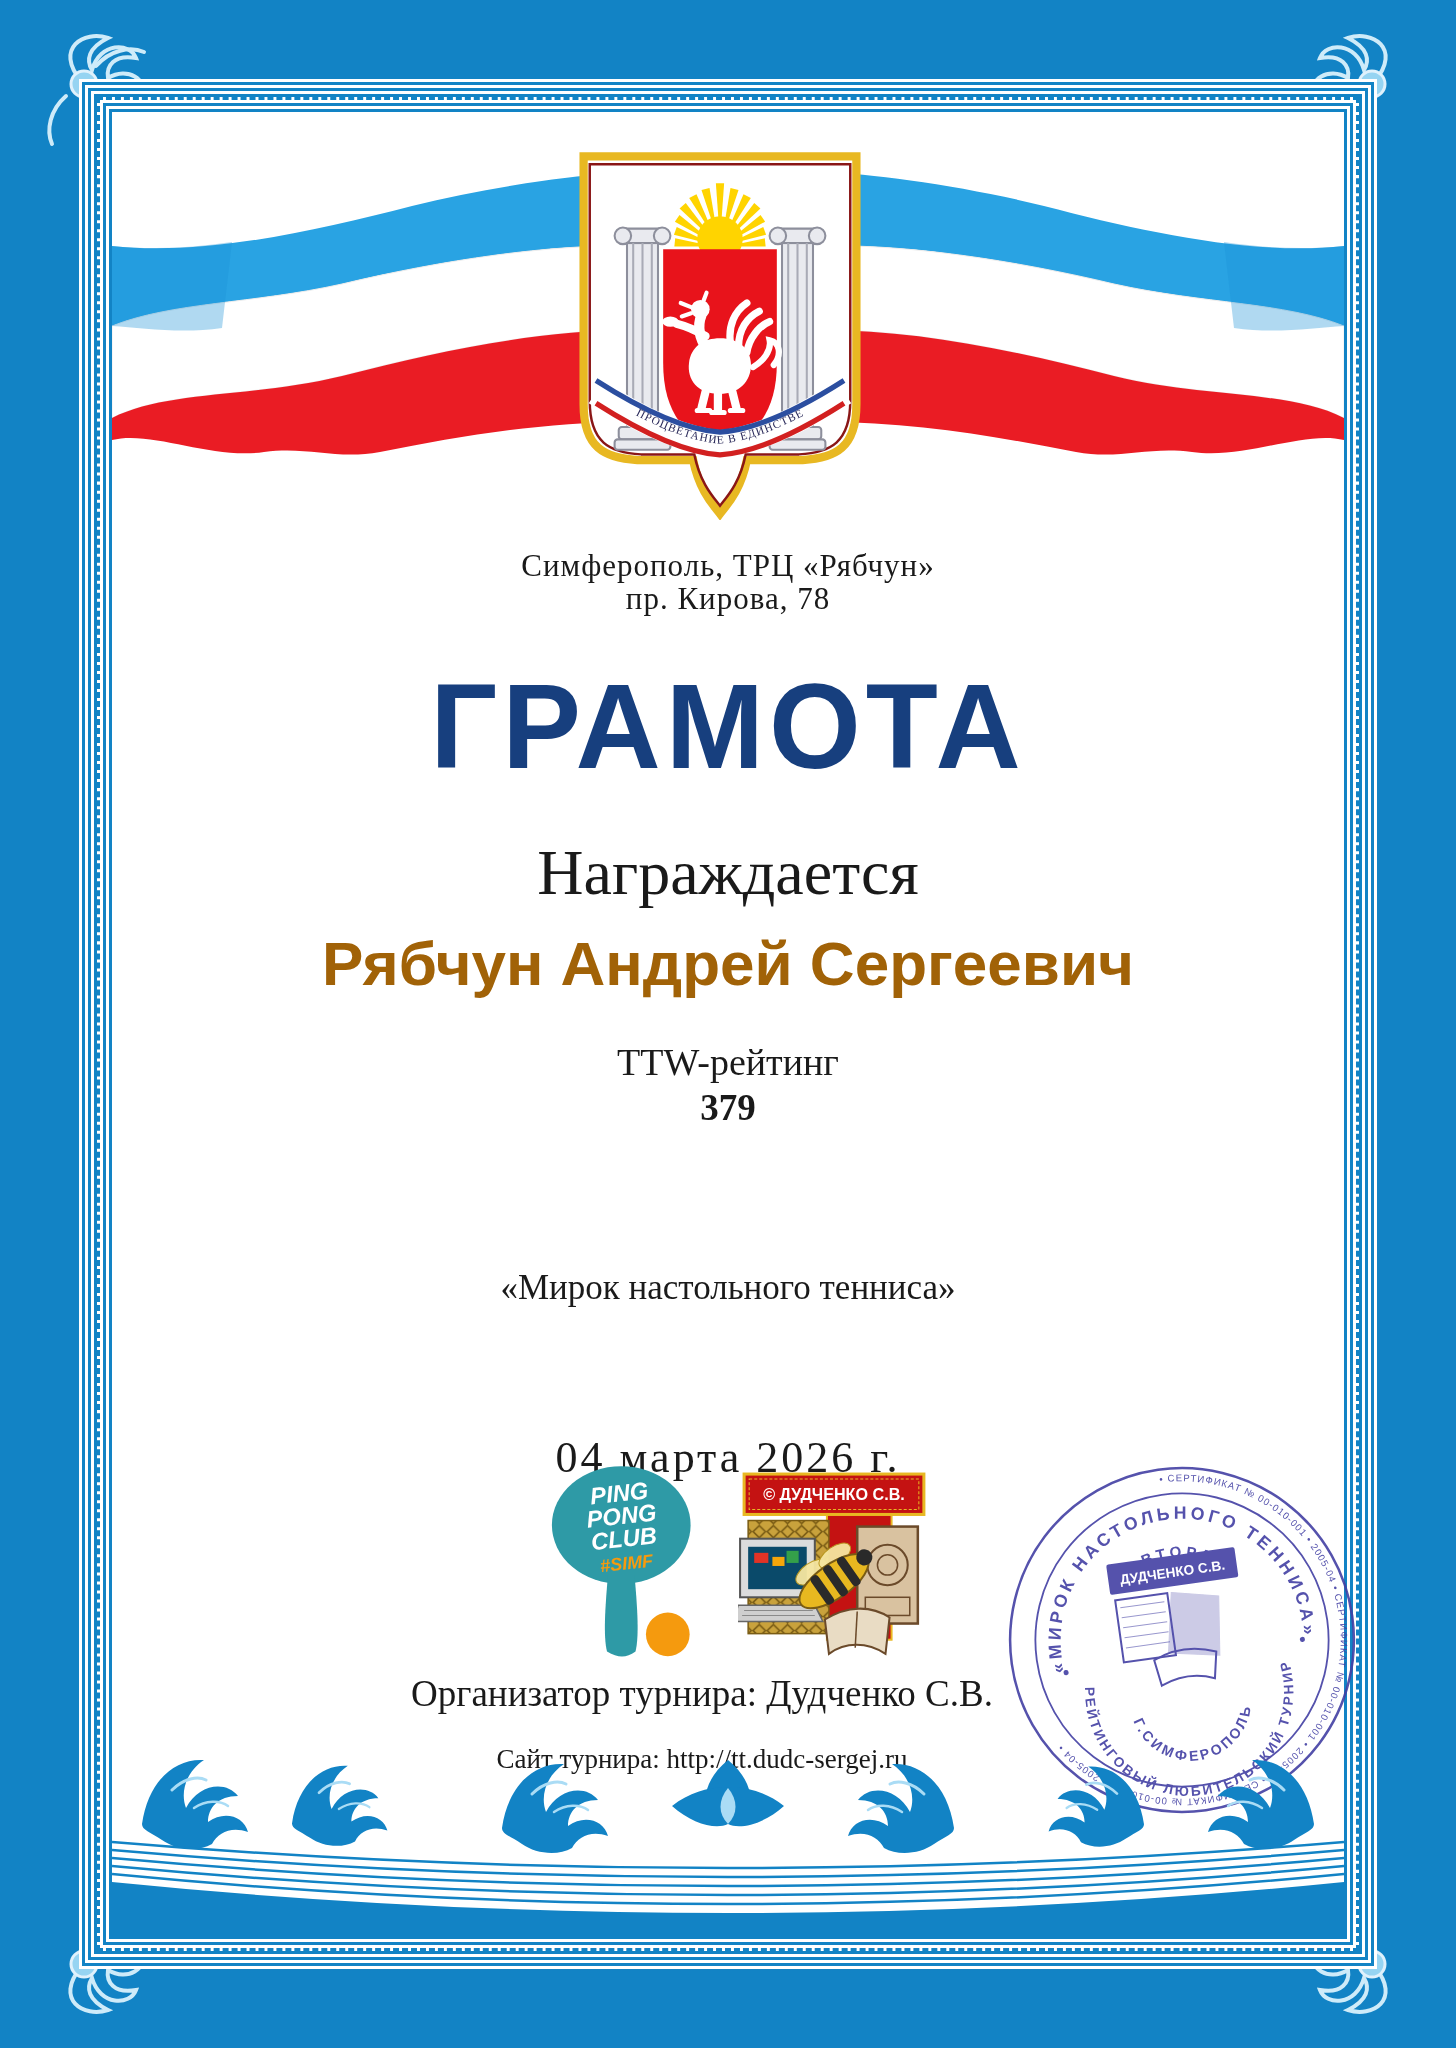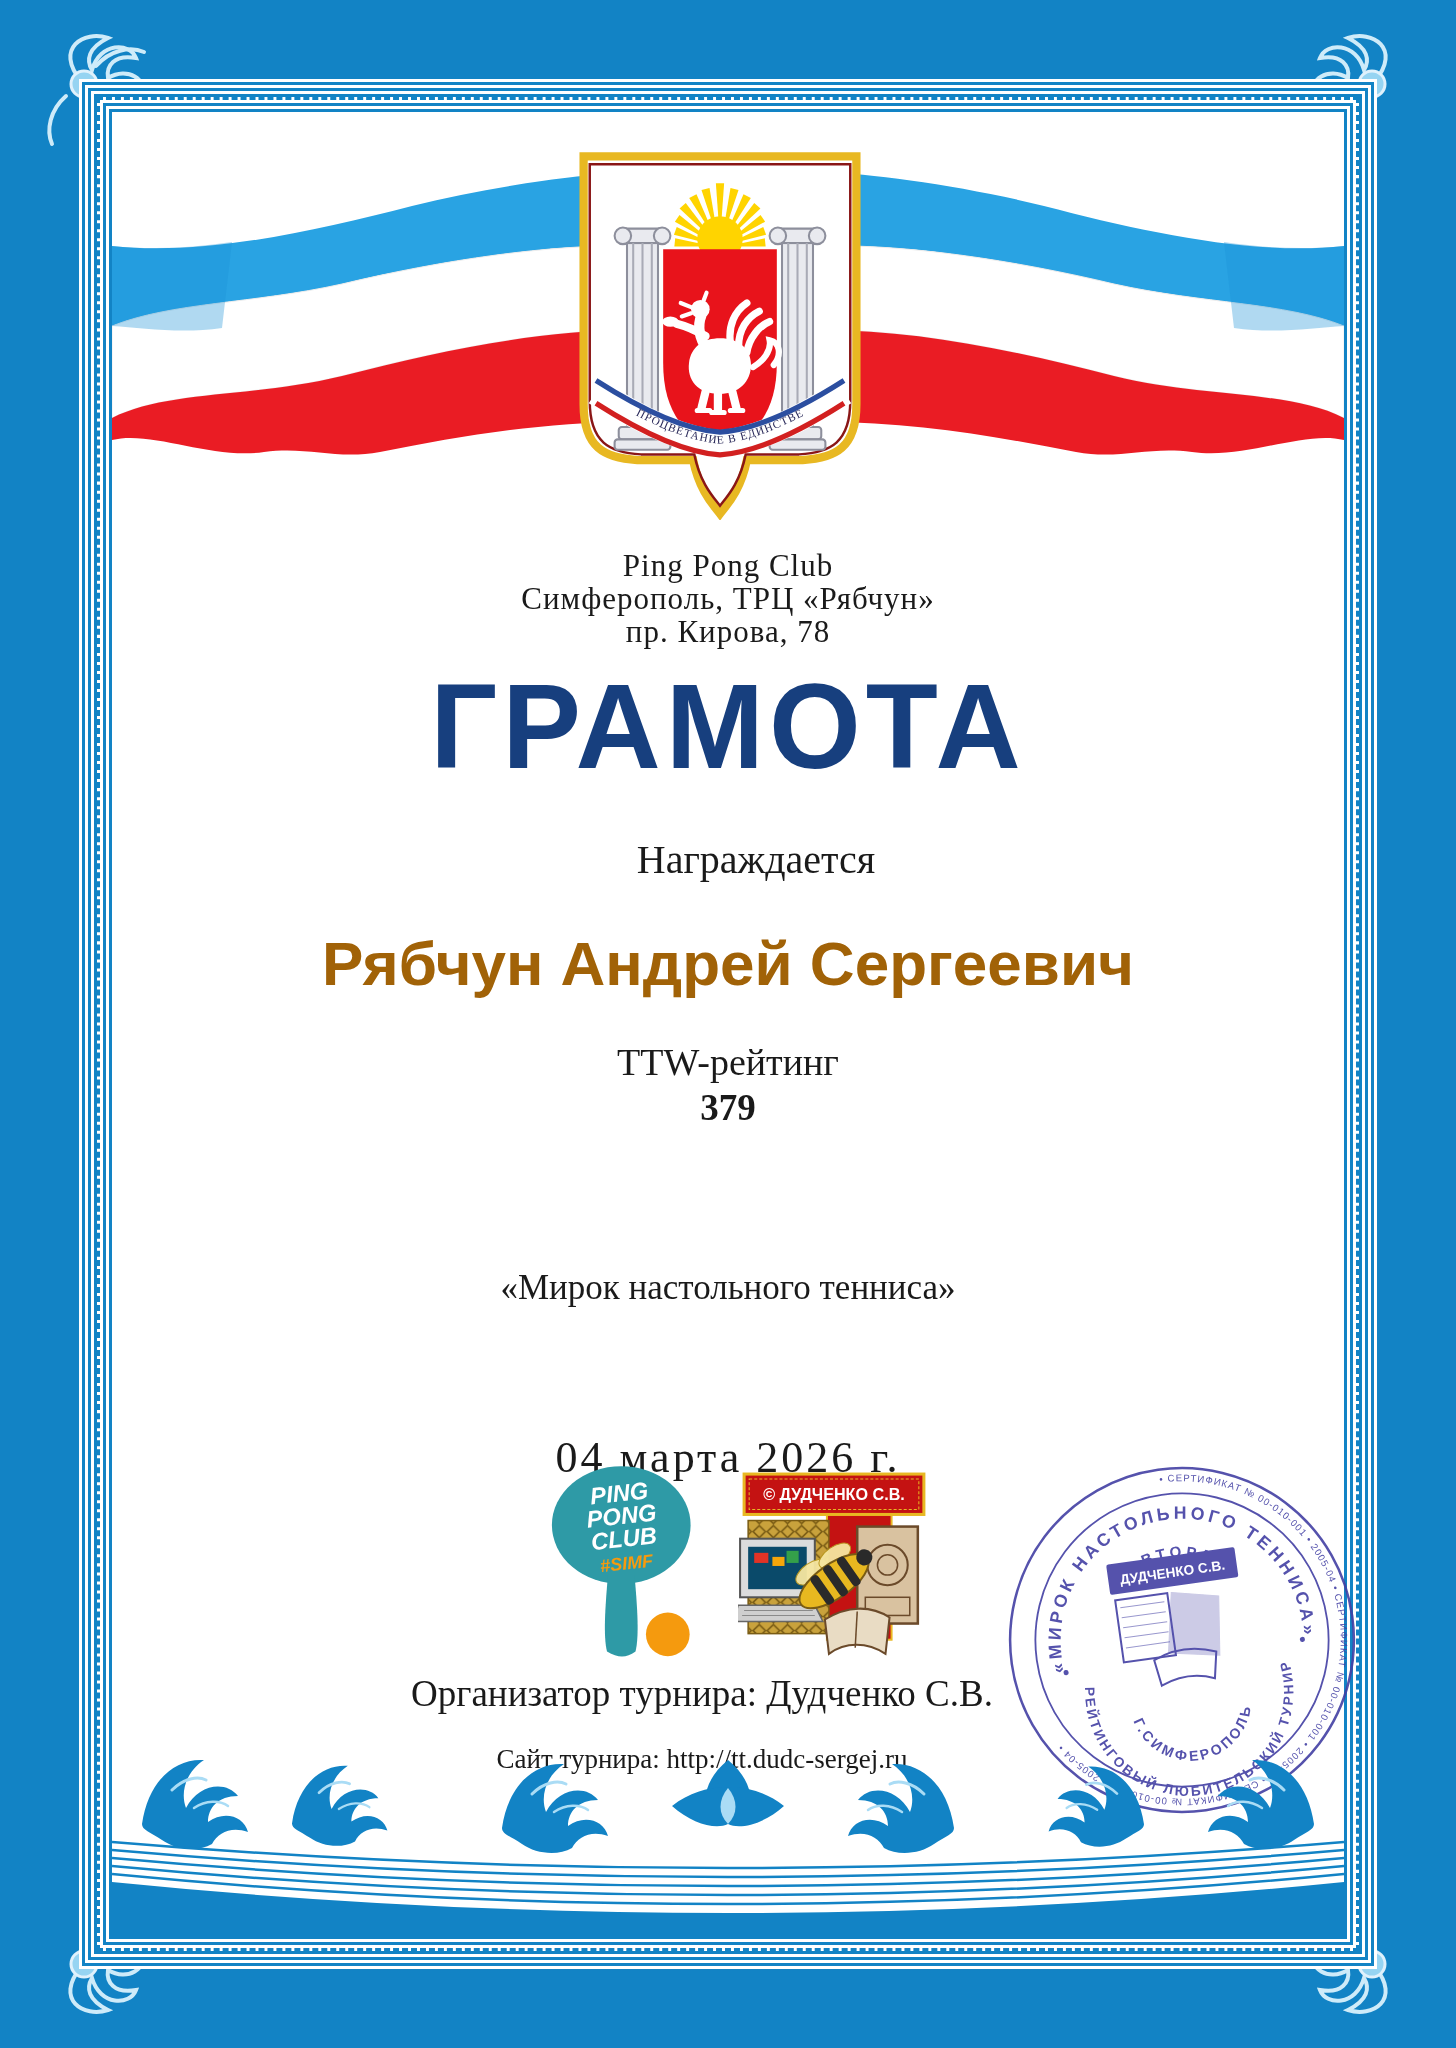--- a/index.html
+++ b/index.html
@@ -26,21 +26,21 @@
   .corner.bl{left:26px;bottom:26px;transform:scaleY(-1);}
   .corner.br{right:26px;bottom:26px;transform:scale(-1,-1);}
 
   .abs{position:absolute;left:0;width:100%;text-align:center;color:#1a1a1a;}
   .flagwrap{position:absolute;left:0;top:16px;width:1232px;height:330px;}
   .arms{position:absolute;left:452px;top:36px;width:312px;height:372px;}
 
   .club{top:438px;font-size:31px;line-height:1.06;letter-spacing:1px;}
   .title{top:546px;font-family:"Liberation Sans",sans-serif;font-weight:bold;
          font-size:118px;letter-spacing:5px;color:#173f7e;transform:scaleY(1.02);}
-  .awarded{top:724px;font-size:40px;margin-left:28px;}
+  .awarded{top:724px;font-size:64px;}
   .name{top:816px;font-family:"Liberation Sans",sans-serif;font-weight:bold;
         font-size:62px;letter-spacing:0px;color:#a16207;}
   .rating-label{top:928px;font-size:38px;}
   .rating-value{top:974px;font-size:37px;font-weight:bold;}
   .place-line{top:1040px;font-size:43px;}
   .place-line .place{font-size:64px;font-weight:bold;color:#c8271a;}
   .t1{top:1116px;font-size:35px;}
   .t2{top:1156px;font-size:35px;}
   .date{top:1320px;font-size:44px;letter-spacing:3px;}
   .paddle{position:absolute;left:438px;top:1352px;width:152px;height:202px;}
@@ -166,21 +166,20 @@
         <path id="ribbonPath" d="M30,236 C80,268 120,284 150,286 C180,284 220,268 270,236" fill="none" stroke="#ffffff" stroke-width="26"></path>
         <path d="M30,236 C80,268 120,284 150,286 C180,284 220,268 270,236" fill="none" stroke="#2b4ea0" stroke-width="5" transform="translate(0,-11)"></path>
         <path d="M30,236 C80,268 120,284 150,286 C180,284 220,268 270,236" fill="none" stroke="#d22020" stroke-width="5" transform="translate(0,11)"></path>
         <text font-family="Liberation Serif, serif" font-size="11" fill="#2a2a5a" letter-spacing="1">
           <textPath href="#ribbonPath" startOffset="50%" text-anchor="middle">ПРОЦВЕТАНИЕ  В  ЕДИНСТВЕ</textPath>
         </text>
       </g>
     </svg>
 
     <div class="abs club">
-      <div>Ping Pong Club</div>
       <div>Симферополь, ТРЦ «Рябчун»</div>
       <div>пр. Кирова, 78</div>
     </div>
 
     <div class="abs title">ГРАМОТА</div>
     <div class="abs awarded">Награждается</div>
     <div class="abs name">Рябчун Андрей Сергеевич</div>
     <div class="abs rating-label">TTW-рейтинг</div>
     <div class="abs rating-value">379</div>
 

